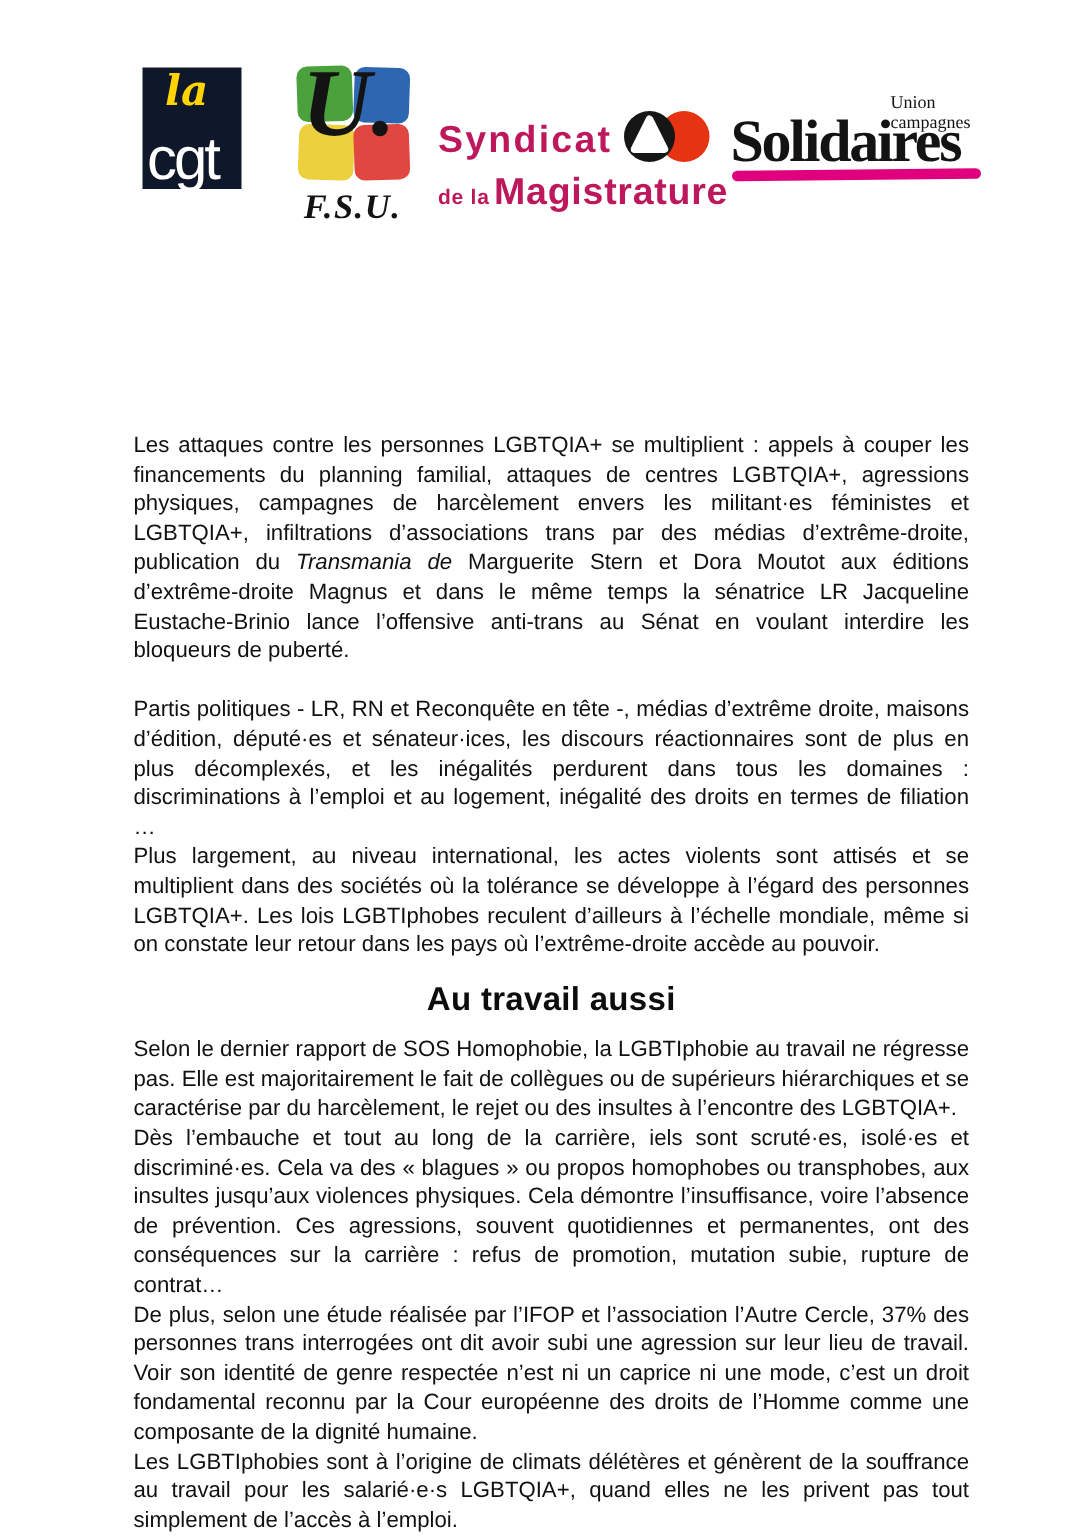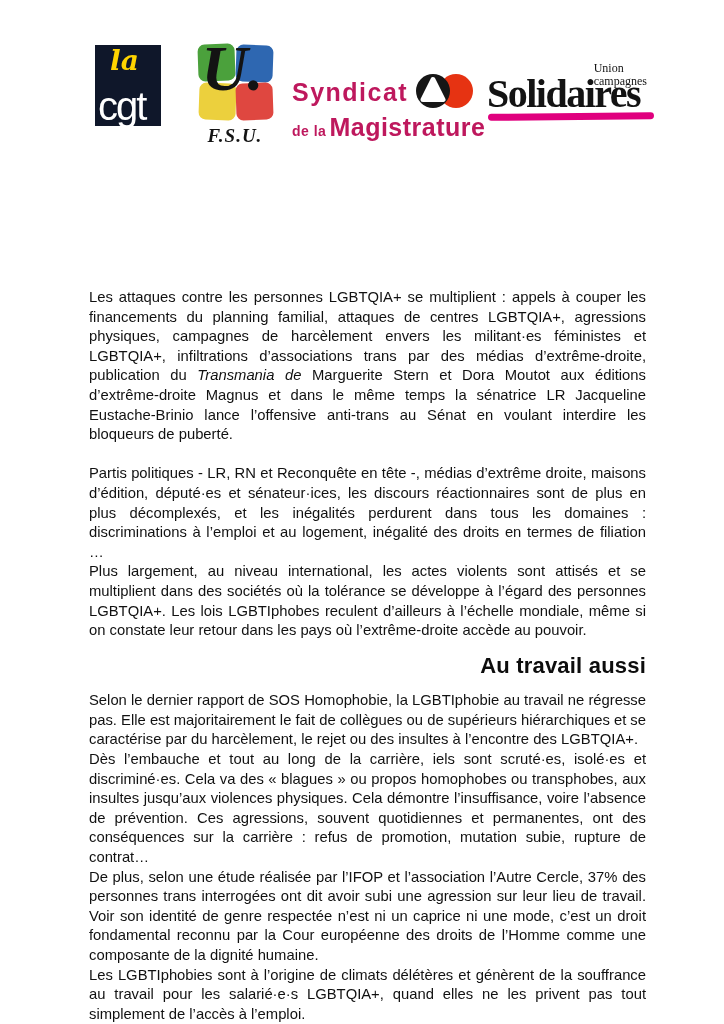--- a/index.html
+++ b/index.html
@@ -34,21 +34,21 @@
   .fsu-yellow { left:1px; bottom:0; background:#ecd03d; transform:rotate(2deg); }
   .fsu-red    { right:0; bottom:0; background:#df4740; transform:rotate(-2deg); }
   .fsu-initial {
     position:absolute; top:-7px; left:50%; transform:translateX(-54%);
     font-family:"Liberation Serif", serif; font-style:italic; font-weight:bold;
     font-size:64px; line-height:1; color:#131313;
   }
   .fsu-acronym {
     display:block; margin-top:5px;
     font-family:"Liberation Serif", serif; font-style:italic; font-weight:bold;
-    font-size:19px; color:#131313; letter-spacing:1px;
+    font-size:23px; color:#131313; letter-spacing:1px;
   }
 
   .logo-sm { position:absolute; left:292px; top:72px; width:186px; color:#be185d; font-weight:bold; }
   .sm-row1 { display:flex; align-items:center; }
   .sm-syndicat { font-size:25px; line-height:1.1; letter-spacing:1.5px; }
   .sm-emblem { margin-left:6px; flex:0 0 auto; }
   .sm-row2 { margin-top:1px; font-size:25px; line-height:1; letter-spacing:0.5px; white-space:nowrap; }
   .sm-dela { font-size:14px; margin-right:3px; letter-spacing:0.5px; }
 
   .logo-sol { position:absolute; left:487px; top:50px; width:170px; height:75px; font-family:"Liberation Serif", serif; color:#131313; }
@@ -78,21 +78,21 @@
 
   
   .content {
     position:absolute; left:89px; top:288px; width:557px;
     font-size:14.8px; line-height:19.6px; text-align:justify; color:#111;
   }
   .content p { margin:0; }
   .gap-after { margin-bottom:19.6px !important; }
   .italic { font-style:italic; }
   .section-heading {
-    font-size:22px; font-weight:bold; text-align:right;
+    font-size:22px; font-weight:bold; text-align:center;
     margin:15px 0 16px 0; letter-spacing:0.2px; color:#0d0d0d;
   }
 </style>
 </head>
 <body>
 
 <div class="page">
 
   <div class="logo-cgt">
     <span class="cgt-la">la</span>

